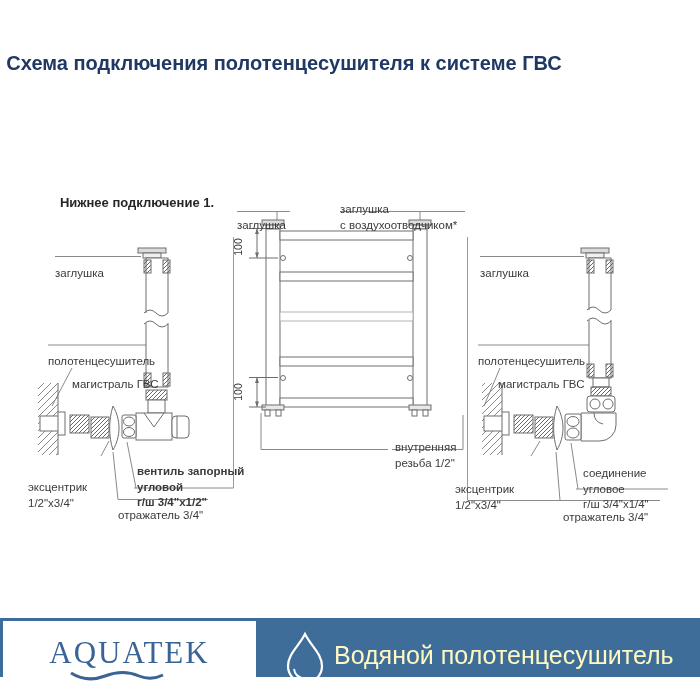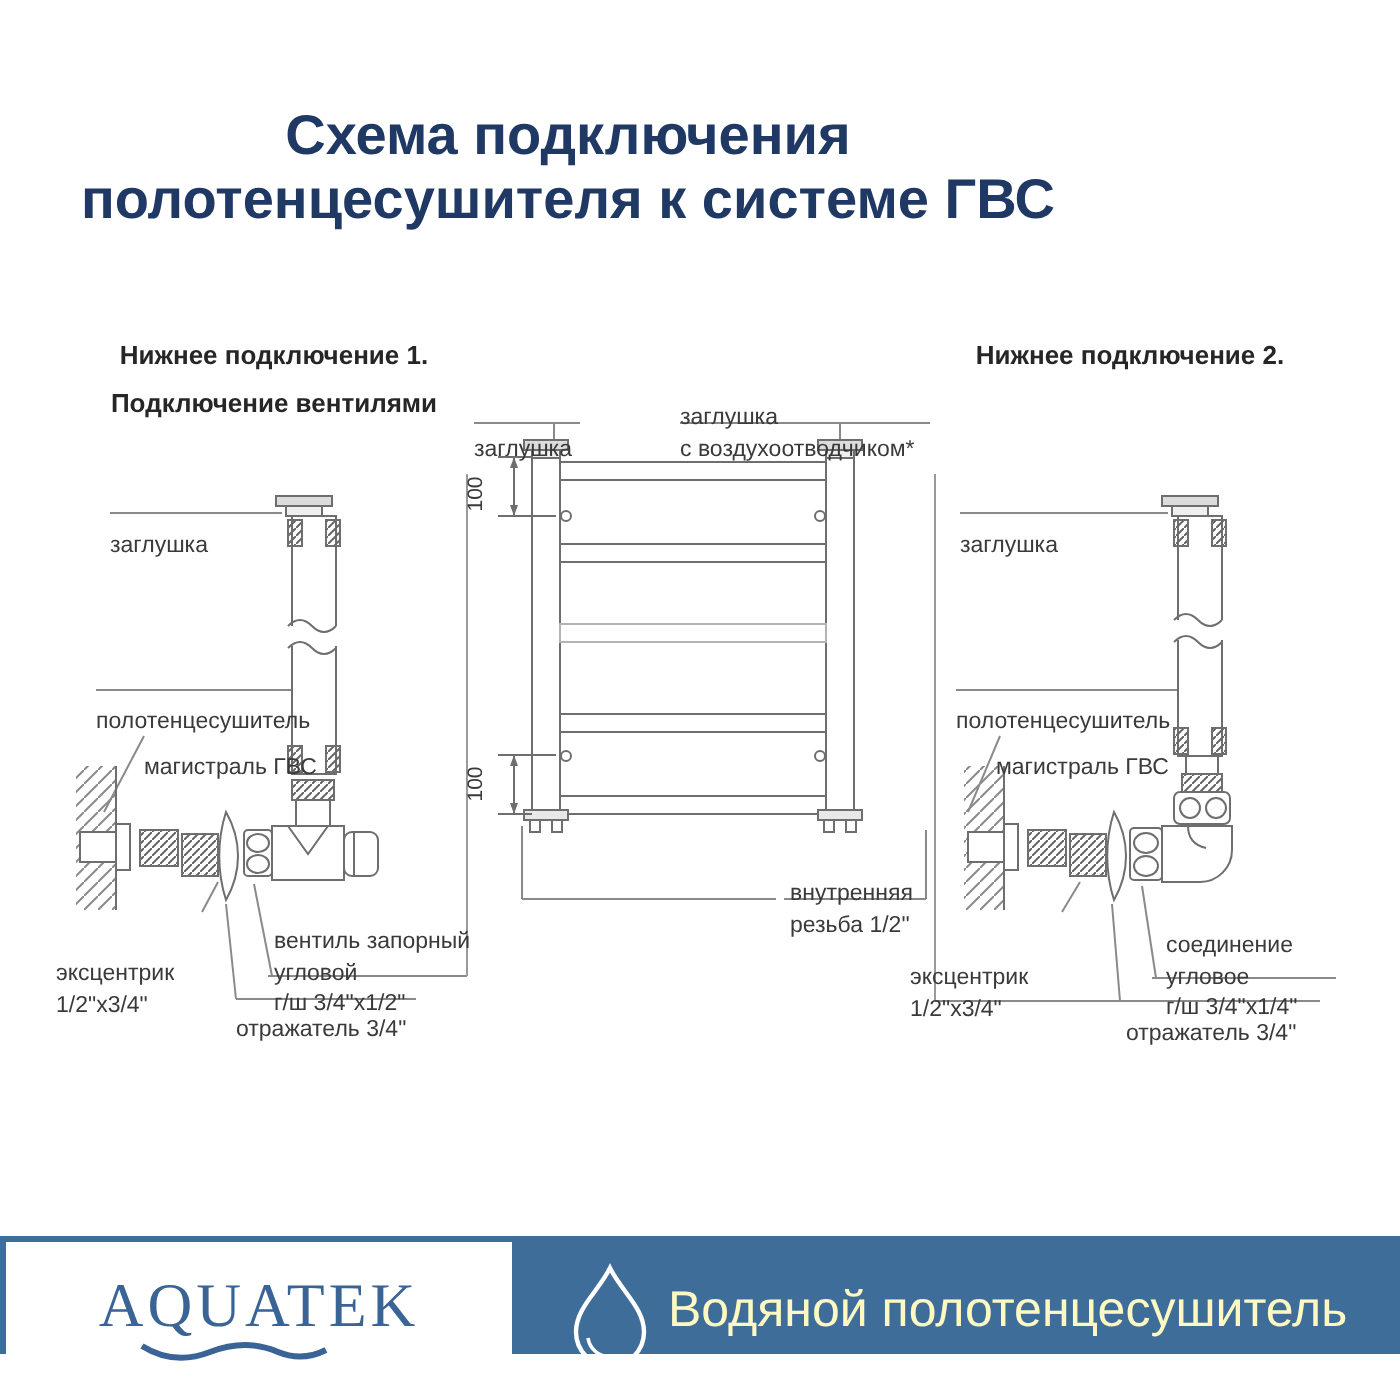--- a/index.html
+++ b/index.html
@@ -1,21 +1,21 @@
 <!DOCTYPE html>
 <html><head>
 <meta charset="utf-8">
 <style>
   html,body{margin:0;padding:0;background:#ffffff;}
   .page{position:relative;width:700px;height:700px;background:#ffffff;overflow:hidden;
         font-family:"Liberation Sans", sans-serif;}
   .title{position:absolute;left:0;top:52px;width:568px;text-align:center;
-         font-size:28px;font-weight:700;color:#1f3864;}
+         font-size:20px;font-weight:700;color:#1f3864;}
   .panel-heading{position:absolute;width:210px;text-align:center;
-         font-size:13px;font-weight:700;color:#262626;}
+         font-size:13px;font-weight:700;color:#262626;margin-top:25px;}
   .lbl{position:absolute;font-size:11.5px;color:#3a3a3a;line-height:15.5px;
        white-space:pre-line;margin-top:24px;}
   .dim{position:absolute;width:30px;height:12px;text-align:center;font-size:10.5px;
        color:#3a3a3a;transform-origin:0 100%;transform:rotate(-90deg);white-space:nowrap;}
   svg.linework{position:absolute;left:0;top:0;}
   
   .footer{position:absolute;left:0;top:618px;width:700px;height:59px;background:#3f6d99;}
   .logo-box{position:absolute;left:3px;top:3px;width:253px;height:73px;background:#ffffff;}
   .logo-text{position:absolute;left:0;top:14px;width:253px;text-align:center;
              font-family:"Liberation Serif", serif;font-size:31px;letter-spacing:2px;
@@ -26,22 +26,20 @@
            white-space:nowrap;}
 </style>
 </head>
 <body>
 
 <div class="page">
 
   <div class="title">Схема подключения полотенцесушителя к системе ГВС</div>
 
   <div class="panel-heading" style="left:32px;top:170px;">Нижнее подключение 1.</div>
-  <div class="panel-heading" style="left:32px;top:194px;">Подключение вентилями</div>
-  <div class="panel-heading" style="left:460px;top:170px;">Нижнее подключение 2.</div>
 
   <svg class="linework" width="700" height="700" viewBox="0 0 700 700">
     <defs>
       <pattern id="hatch" width="4" height="4" patternUnits="userSpaceOnUse">
         <path d="M0,4 L4,0" stroke="#666" stroke-width="1" fill="none"></path>
       </pattern>
       <pattern id="hatchWall" width="7" height="7" patternUnits="userSpaceOnUse">
         <path d="M0,7 L7,0" stroke="#8a8a8a" stroke-width="1" fill="none"></path>
       </pattern>
     </defs>
@@ -230,21 +228,21 @@
       <line x1="467.5" y1="500.5" x2="660" y2="500.5" stroke="#8a8a8a"></line>
       <line x1="560" y1="500.5" x2="556" y2="452" stroke="#8a8a8a"></line>
     </g>
   </svg>
 
   <span class="lbl" style="left:55px;top:242px;">заглушка</span>
   <span class="lbl" style="left:48px;top:330px;">полотенцесушитель</span>
   <span class="lbl" style="left:72px;top:353px;">магистраль ГВС</span>
   <span class="lbl" style="left:28px;top:456px;">эксцентрик
 1/2"x3/4"</span>
-  <span class="lbl" style="left:137px;top:440px;">вентиль запорный
+  <span class="lbl" style="left:137px;top:440px;font-weight:bold;">вентиль запорный
 угловой
 г/ш 3/4"x1/2"</span>
   <span class="lbl" style="left:118px;top:484px;">отражатель 3/4"</span>
 
   <span class="lbl" style="left:237px;top:194px;">заглушка</span>
   <span class="lbl" style="left:340px;top:178px;">заглушка
 с воздухоотводчиком*</span>
   <span class="dim" style="left:244px;top:250px;">100</span>
   <span class="dim" style="left:244px;top:395px;">100</span>
   <span class="lbl" style="left:395px;top:416px;">внутренняя

